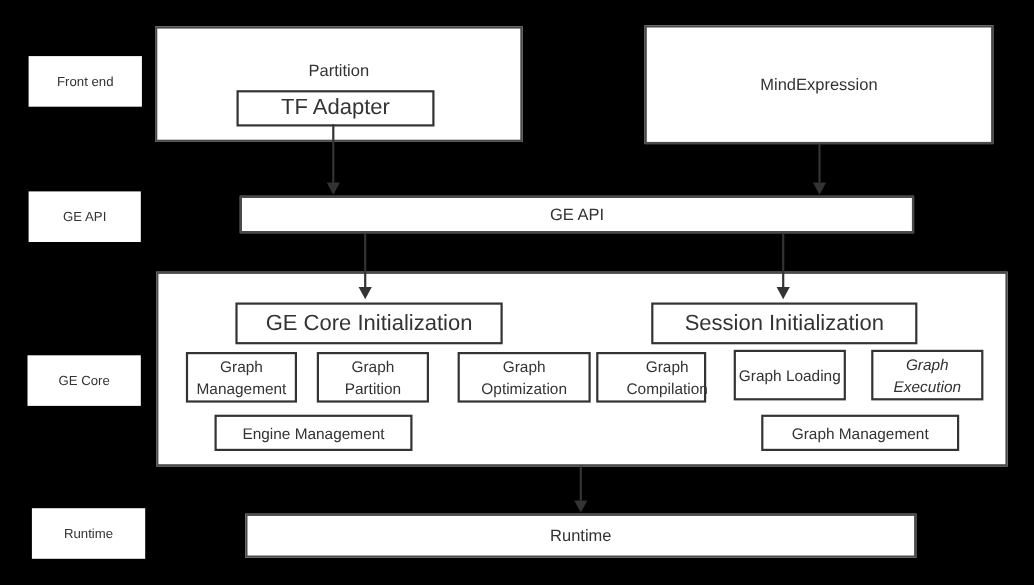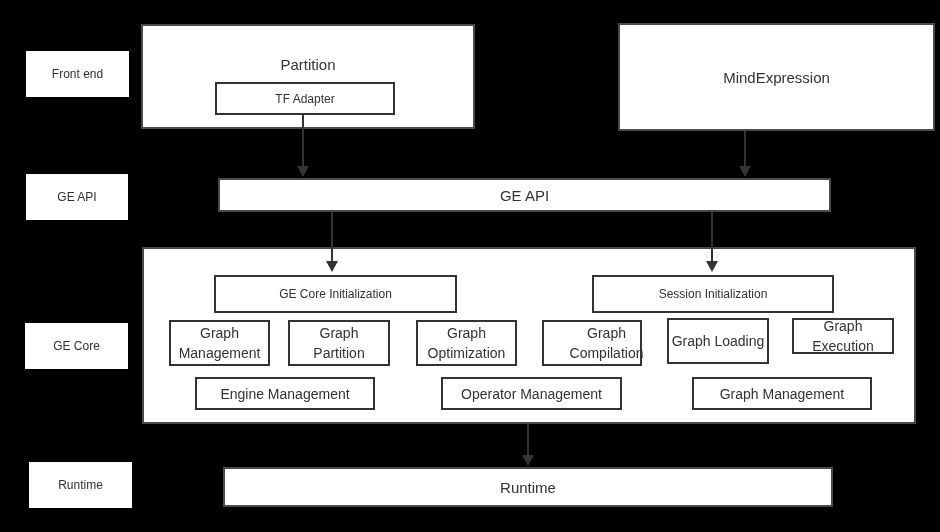--- a/index.html
+++ b/index.html
@@ -28,21 +28,21 @@
   .side-label {
     font-size: 12px;
     border: none;
   }
   .outer {
     border: 2px solid #4a4a4a;
     font-size: 15px;
   }
   .inner {
     border: 2px solid #333333;
-    font-size: 12px;
+    font-size: 20px;
   }
   .fn-box {
     border: 2px solid #333333;
     font-size: 14px;
     line-height: 1.45;
     padding: 0 2px;
   }
   .mgmt-box {
     border: 2px solid #333333;
     font-size: 14px;
@@ -85,38 +85,37 @@
   <div class="box side-label" style="left:26px; top:51px; width:103px; height:46px;">Front end</div>
   <div class="box side-label" style="left:26px; top:174px; width:102px; height:46px;">GE API</div>
   <div class="box side-label" style="left:25px; top:323px; width:103px; height:46px;">GE Core</div>
   <div class="box side-label" style="left:29px; top:462px; width:103px; height:46px;">Runtime</div>
 
   <div class="box outer" style="left:141px; top:24px; width:334px; height:105px;">
     <span class="tf-title">Partition</span>
     <div class="box inner" style="left:72px; top:56px; width:180px; height:33px;">TF Adapter</div>
   </div>
 
-  <div class="box outer" style="left:618px; top:23px; width:317px; height:108px;">MindExpression</div>
+  <div class="box outer" style="left:586px; top:23px; width:317px; height:108px;">MindExpression</div>
 
   <div class="box outer" style="left:218px; top:178px; width:613px; height:34px;">GE API</div>
 
   <div class="box outer" style="left:142px; top:247px; width:774px; height:177px;">
 
     <div class="box inner" style="left:70px; top:26px; width:243px; height:38px;">GE Core Initialization</div>
     <div class="box inner" style="left:448px; top:26px; width:242px; height:38px;">Session Initialization</div>
 
     <div class="box fn-box" style="left:25px; top:71px; width:101px; height:46px;">Graph Management</div>
     <div class="box fn-box" style="left:144px; top:71px; width:102px; height:46px;">Graph Partition</div>
-    <div class="box fn-box" style="left:272px; top:71px; width:101px; height:46px;">Graph Optimization</div>
+    <div class="box fn-box" style="left:272px; top:71px; width:121px; height:46px;">Graph Optimization</div>
     <div class="box fn-box" style="left:398px; top:71px; width:100px; height:46px;padding-left:31px;">Graph Compilation</div>
     <div class="box fn-box" style="left:523px; top:69px; width:102px; height:46px;">Graph Loading</div>
-    <div class="box fn-box" style="left:648px; top:69px; width:102px; height:36px;">Graph Execution</div>
+    <div class="box fn-box" style="left:648px; top:69px; width:102px; height:46px;font-style:italic;">Graph Execution</div>
 
     <div class="box mgmt-box" style="left:51px; top:128px; width:180px; height:33px;">Engine Management</div>
-    <div class="box mgmt-box" style="left:297px; top:128px; width:181px; height:33px;">Operator Management</div>
     <div class="box mgmt-box" style="left:548px; top:128px; width:180px; height:33px;">Graph Management</div>
   </div>
 
   <div class="box outer" style="left:223px; top:467px; width:610px; height:40px;">Runtime</div>
 
   <div class="arrow" style="left:297px; top:113px; height:64px;">
     <div class="shaft" style="height:53px;"></div>
       <div class="head"></div>
   </div>
   <div class="arrow" style="left:739px; top:131px; height:46px;">

